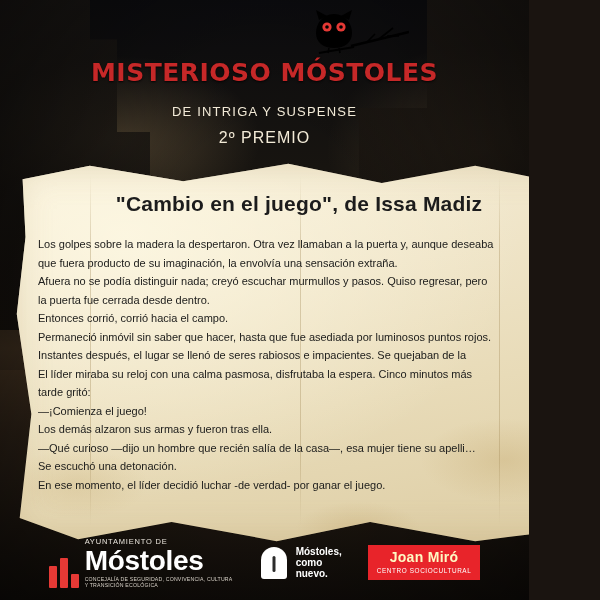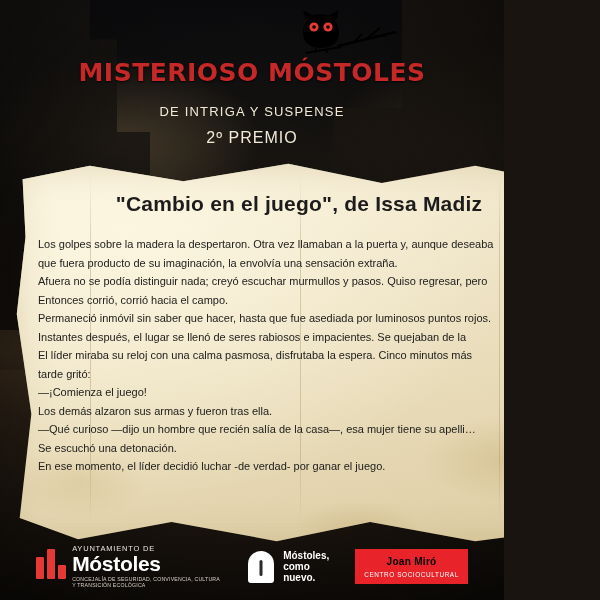--- a/index.html
+++ b/index.html
@@ -11,20 +11,21 @@
     height: 600px;
     font-family: "Liberation Sans", sans-serif;
     background: #1a1410;
     overflow: hidden;
   }
   .poster {
     position: relative;
     width: 504px;
     height: 600px;
     overflow: hidden;
+    padding-left: 25px;
   }
   
   .bg {
     position: absolute;
     inset: 0;
     background:
       radial-gradient(ellipse 200px 120px at 120px 140px, rgba(255,210,140,0.22), rgba(255,210,140,0) 70%),
       radial-gradient(ellipse 220px 150px at 480px 150px, rgba(255,200,130,0.18), rgba(255,200,130,0) 70%),
       linear-gradient(180deg, #0d0d10 0%, #171410 28%, #241c14 45%, #3a2c1d 58%, #241a12 72%, #14100c 100%);
   }
@@ -178,34 +179,34 @@
     bottom: 12px;
     width: 100%;
     display: flex;
     align-items: center;
     justify-content: center;
     gap: 26px;
     z-index: 7;
   }
   .logo-ayto {
     display: flex;
-    align-items: flex-start;
+    align-items: flex-end;
     gap: 6px;
   }
   .ayto-text {
     color: #ffffff;
     line-height: 1.05;
   }
   .ayto-top {
     font-size: 7.5px;
     letter-spacing: 0.8px;
     color: #e9e4dc;
   }
   .ayto-main {
-    font-size: 21px;
+    font-size: 28px;
     font-weight: bold;
     letter-spacing: -0.3px;
   }
   .ayto-bottom {
     font-size: 5.2px;
     letter-spacing: 0.2px;
     color: #d8d2c8;
     max-width: 150px;
     margin-top: 2px;
   }
@@ -249,22 +250,22 @@
     font-size: 10px;
     font-weight: bold;
     line-height: 11px;
   }
   .logo-joan {
     background: #e8242a;
     padding: 5px 9px 6px 9px;
     text-align: center;
   }
   .joan-title {
-    color: #000000;
-    font-size: 10px;
+    color: #fef9c3;
+    font-size: 14px;
     font-weight: bold;
     letter-spacing: 0.3px;
     line-height: 15px;
   }
   .joan-sub {
     color: #ffffff;
     font-size: 6.4px;
     letter-spacing: 0.6px;
     margin-top: 2px;
   }
@@ -316,20 +317,21 @@
       <div class="fold f2"></div>
       <div class="fold f3"></div>
     </div>
 
     <div class="story">
       <div class="story-title">"Cambio en el juego", de Issa Madiz</div>
       <div class="story-body">
         <p>Los golpes sobre la madera la despertaron. Otra vez llamaban a la puerta y, aunque deseaba</p>
         <p>que fuera producto de su imaginación, la envolvía una sensación extraña.</p>
         <p>Afuera no se podía distinguir nada; creyó escuchar murmullos y pasos. Quiso regresar, pero</p>
+        <p>la puerta fue cerrada desde dentro.</p>
         <p>Entonces corrió, corrió hacia el campo.</p>
         <p>Permaneció inmóvil sin saber que hacer, hasta que fue asediada por luminosos puntos rojos.</p>
         <p>Instantes después, el lugar se llenó de seres rabiosos e impacientes. Se quejaban de la</p>
         <p>El líder miraba su reloj con una calma pasmosa, disfrutaba la espera. Cinco minutos más</p>
         <p>tarde gritó:</p>
         <p>—¡Comienza el juego!</p>
         <p>Los demás alzaron sus armas y fueron tras ella.</p>
         <p>—Qué curioso —dijo un hombre que recién salía de la casa—, esa mujer tiene su apelli…</p>
         <p>Se escuchó una detonación.</p>
         <p>En ese momento, el líder decidió luchar -de verdad- por ganar el juego.</p>

